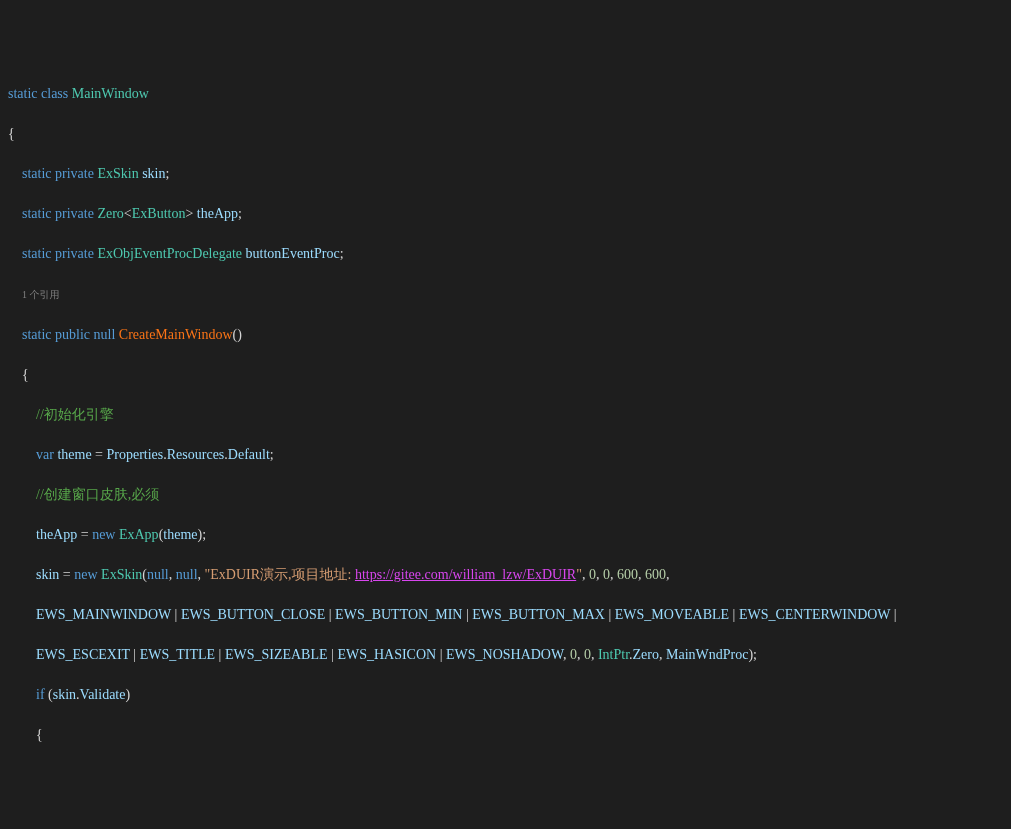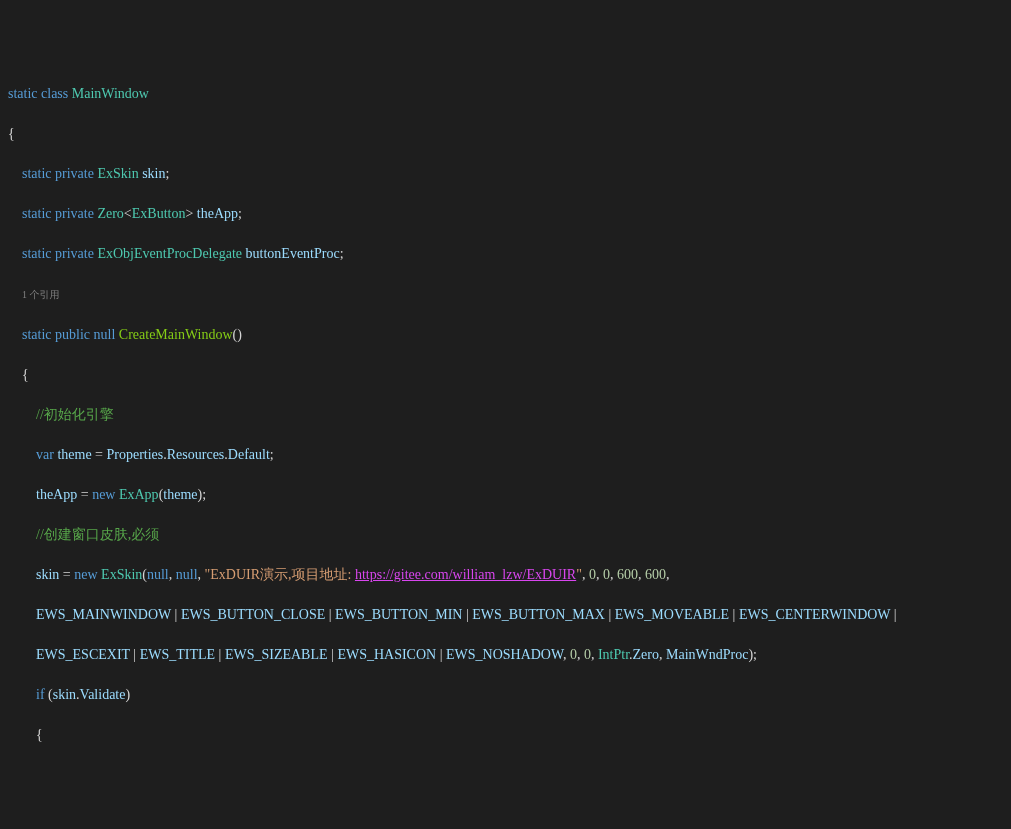--- a/index.html
+++ b/index.html
@@ -12,43 +12,43 @@
     padding: 4px 8px;
     white-space: pre;
     overflow: auto;
   }
   .line { display: block; font-family: Liberation Serif, serif; }
   .kw { color: #569cd6; }
   .type { color: #4ec9b0; }
   .str { color: #d69d72; }
   .num { color: #b5cea8; }
   .comment { color: #57a64a; }
-  .method { color: #84cc16; }
+  .method { color: #f97316; }
   .ident { color: #9cdcfe; }
   .punc { color: #d4d4d4; }
   .link { color: #d946ef; text-decoration: underline; }
   .ref { color: #808080; font-size: 10px; }
 </style>
 </head>
 <body>
 
 
 
 <div><span class="line"><span class="kw">static</span> <span class="kw">class</span> <span class="type">MainWindow</span></span>
 <span class="line"><span class="punc">{</span></span>
 <span class="line">    <span class="kw">static</span> <span class="kw">private</span> <span class="type">ExSkin</span> <span class="ident">skin</span><span class="punc">;</span></span>
 <span class="line">    <span class="kw">static</span> <span class="kw">private</span> <span class="type">Zero</span><span class="punc">&lt;</span><span class="type">ExButton</span><span class="punc">&gt;</span> <span class="ident">theApp</span><span class="punc">;</span></span>
 <span class="line">    <span class="kw">static</span> <span class="kw">private</span> <span class="type">ExObjEventProcDelegate</span> <span class="ident">buttonEventProc</span><span class="punc">;</span></span>
 <span class="line">    <span class="ref">1 个引用</span></span>
 <span class="line">    <span class="kw">static</span> <span class="kw">public</span> <span class="kw">null</span> <span class="method">CreateMainWindow</span><span class="punc">()</span></span>
 <span class="line">    <span class="punc">{</span></span>
 <span class="line">        <span class="comment">//初始化引擎</span></span>
 <span class="line">        <span class="kw">var</span> <span class="ident">theme</span><span class="punc"> = </span><span class="ident">Properties</span><span class="punc">.</span><span class="ident">Resources</span><span class="punc">.</span><span class="ident">Default</span><span class="punc">;</span></span>
+<span class="line">        <span class="comment">//创建窗口皮肤,必须</span></span>
 <span class="line">        <span class="ident">theApp</span><span class="punc"> = </span><span class="kw">new</span> <span class="type">ExApp</span><span class="punc">(</span><span class="ident">theme</span><span class="punc">);</span></span>
-<span class="line">        <span class="comment">//创建窗口皮肤,必须</span></span>
 <span class="line">        <span class="ident">skin</span><span class="punc"> = </span><span class="kw">new</span> <span class="type">ExSkin</span><span class="punc">(</span><span class="kw">null</span><span class="punc">, </span><span class="kw">null</span><span class="punc">, </span><span class="str">"ExDUIR演示,项目地址: </span><span class="link">https://gitee.com/william_lzw/ExDUIR</span><span class="str">"</span><span class="punc">, </span><span class="num">0</span><span class="punc">, </span><span class="num">0</span><span class="punc">, </span><span class="num">600</span><span class="punc">, </span><span class="num">600</span><span class="punc">,</span></span>
 <span class="line">        <span class="ident">EWS_MAINWINDOW</span><span class="punc"> | </span><span class="ident">EWS_BUTTON_CLOSE</span><span class="punc"> | </span><span class="ident">EWS_BUTTON_MIN</span><span class="punc"> | </span><span class="ident">EWS_BUTTON_MAX</span><span class="punc"> | </span><span class="ident">EWS_MOVEABLE</span><span class="punc"> | </span><span class="ident">EWS_CENTERWINDOW</span><span class="punc"> |</span></span>
 <span class="line">        <span class="ident">EWS_ESCEXIT</span><span class="punc"> | </span><span class="ident">EWS_TITLE</span><span class="punc"> | </span><span class="ident">EWS_SIZEABLE</span><span class="punc"> | </span><span class="ident">EWS_HASICON</span><span class="punc"> | </span><span class="ident">EWS_NOSHADOW</span><span class="punc">, </span><span class="num">0</span><span class="punc">, </span><span class="num">0</span><span class="punc">, </span><span class="type">IntPtr</span><span class="punc">.</span><span class="ident">Zero</span><span class="punc">, </span><span class="ident">MainWndProc</span><span class="punc">);</span></span>
 <span class="line">        <span class="kw">if</span><span class="punc"> (</span><span class="ident">skin</span><span class="punc">.</span><span class="ident">Validate</span><span class="punc">)</span></span>
 <span class="line">        <span class="punc">{</span></span>
 
 
 
 
 

